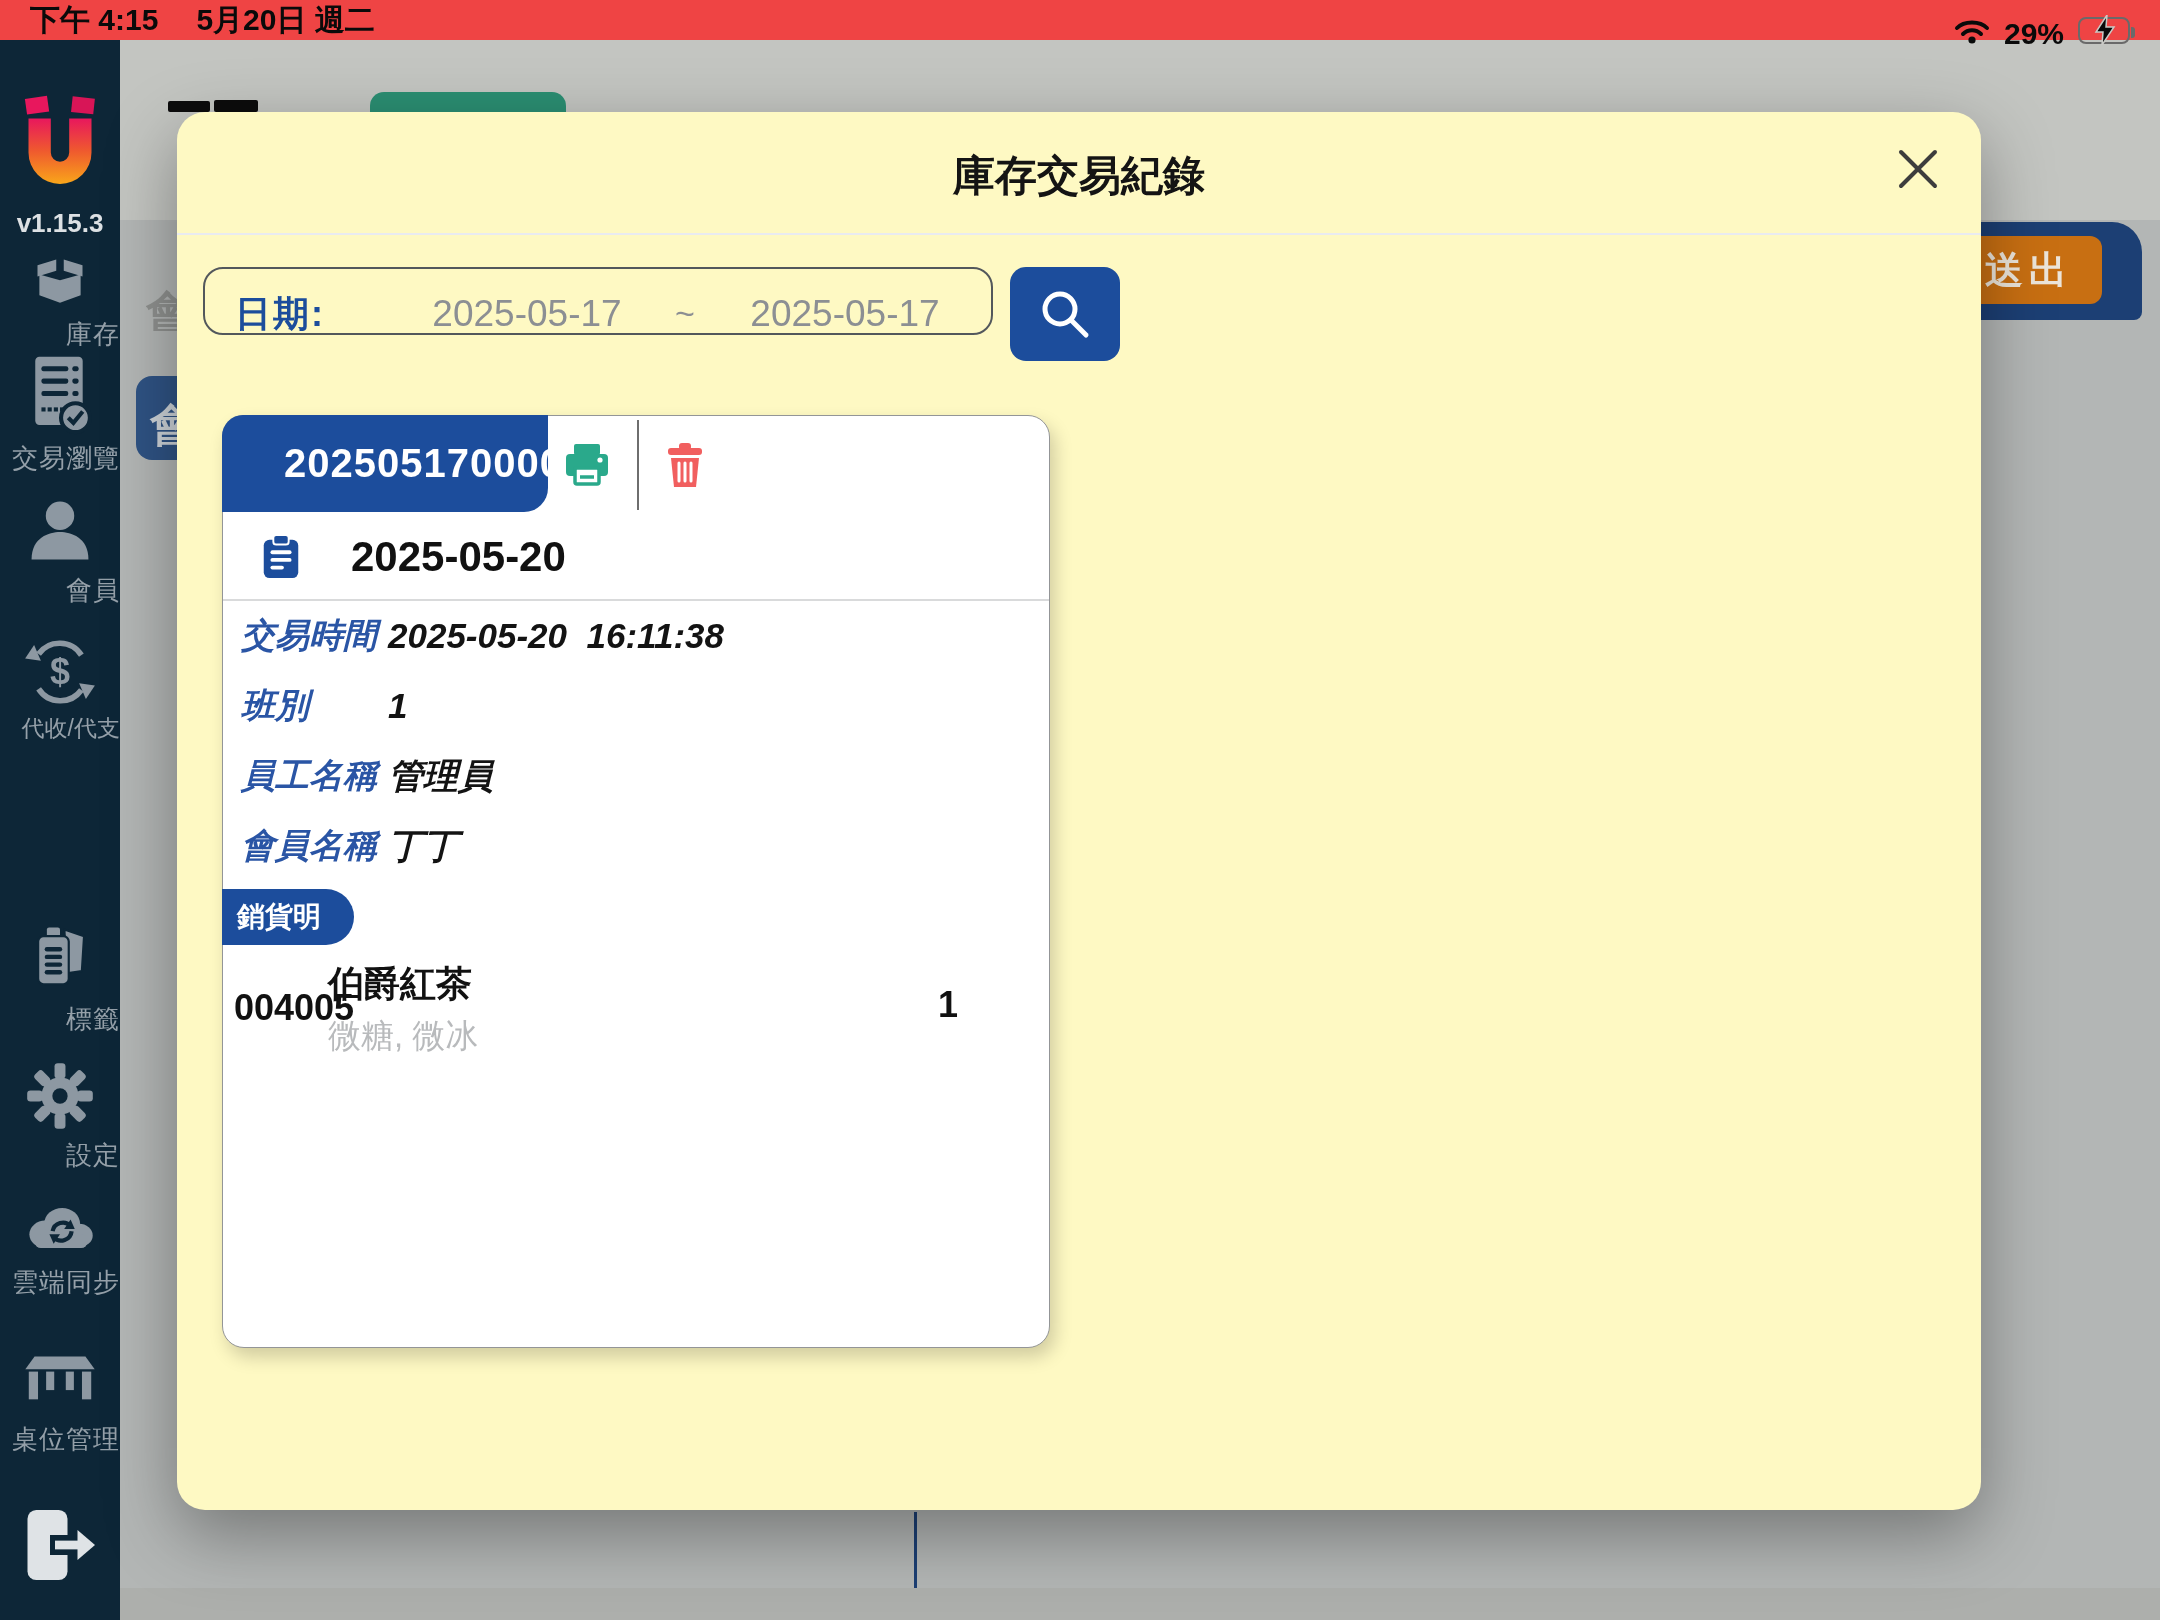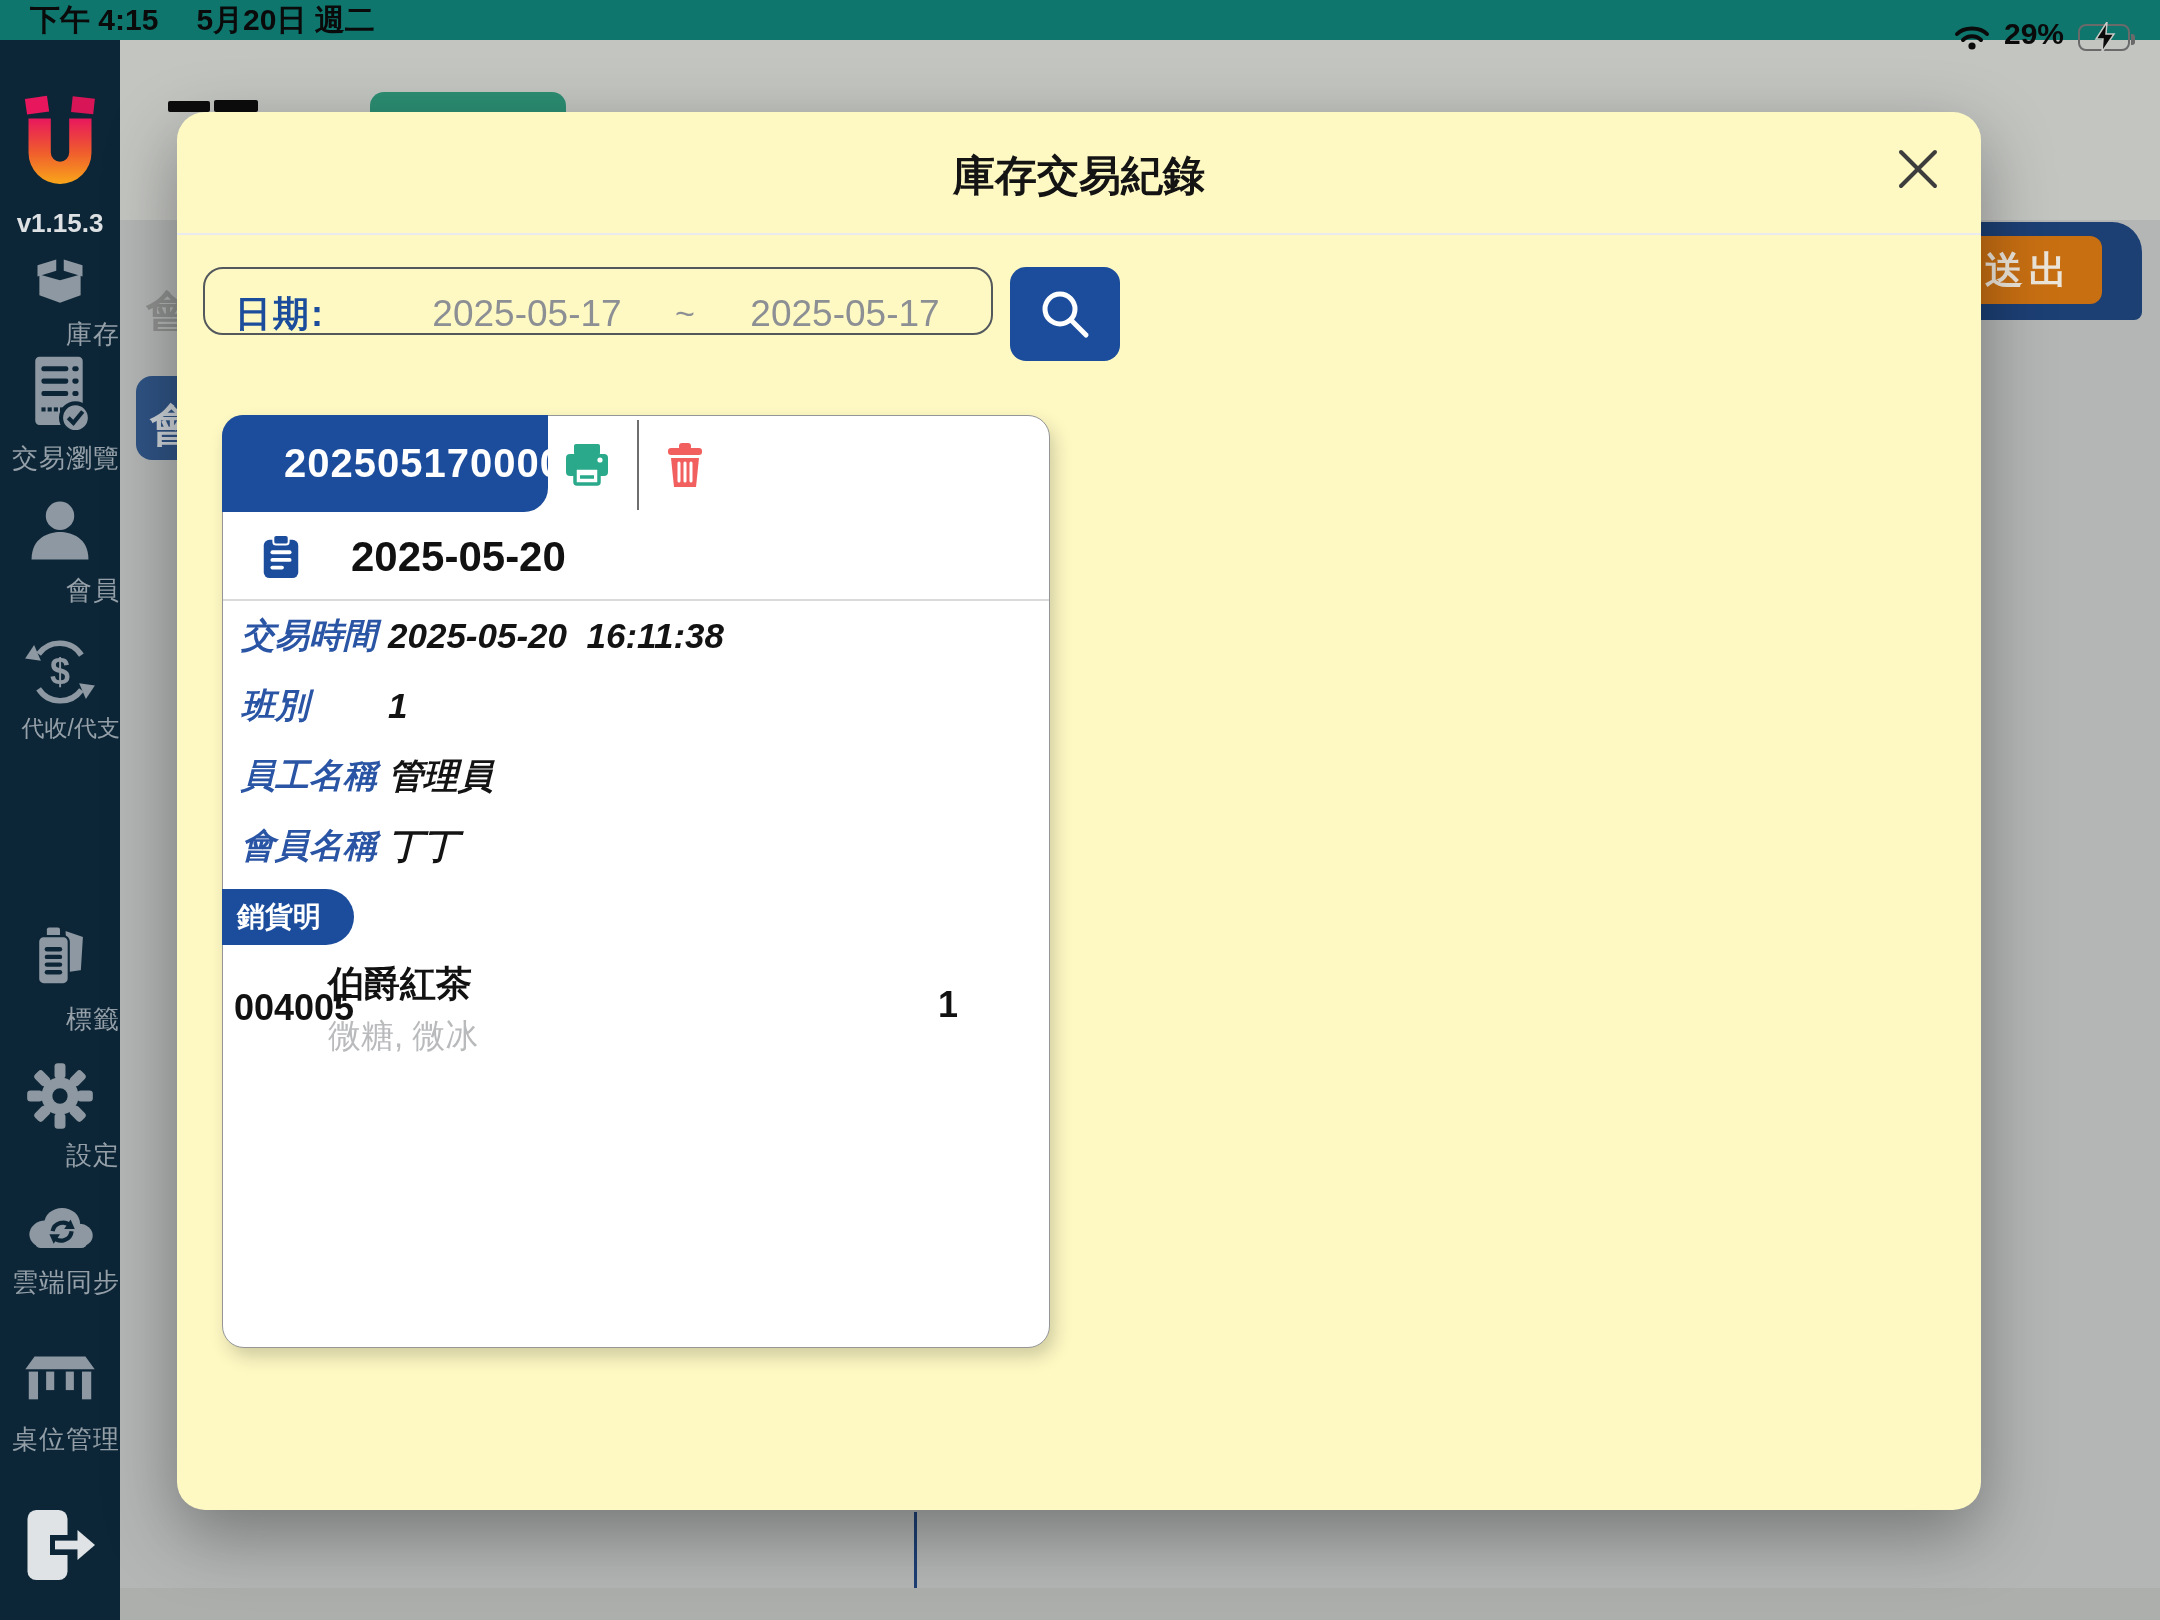--- a/index.html
+++ b/index.html
@@ -1,23 +1,23 @@
 <!DOCTYPE html>
 <html><head>
 <meta charset="utf-8">
 <style>
   html,body{margin:0;padding:0;background:#888;}
   #screen{position:relative;width:2160px;height:1620px;overflow:hidden;
     font-family:"Liberation Sans",sans-serif;background:#b3b6b5;}
 
   
-  #statusbar{position:absolute;left:0;top:0;width:2160px;height:40px;background:#0f766e;
+  #statusbar{position:absolute;left:0;top:0;width:2160px;height:40px;background:#ef4444;
     display:flex;align-items:center;justify-content:space-between;padding:0 30px;box-sizing:border-box;z-index:30;}
   .sb-left{display:flex;align-items:center;gap:38px;font-size:30px;font-weight:700;color:#0a0a0a;}
-  .sb-right{display:flex;align-items:flex-end;gap:14px;font-size:30px;font-weight:700;color:#0a0a0a;margin-top:27px;}
+  .sb-right{display:flex;align-items:flex-start;gap:14px;font-size:30px;font-weight:700;color:#0a0a0a;margin-top:27px;}
   .battery-shell{position:relative;width:52px;height:27px;border:2.5px solid #6a6a6a;border-radius:8px;padding:2px;box-sizing:border-box;}
   .battery-fill{width:60%;height:100%;background:#35d158;border-radius:3px;}
   .battery-nub{position:absolute;right:-7px;top:8px;width:4px;height:11px;background:#6a6a6a;border-radius:0 3px 3px 0;}
   .battery-bolt{position:absolute;left:14px;top:-4px;}
 
   
   #sidebar{position:absolute;left:0;top:40px;width:120px;height:1580px;background:#0d2637;z-index:5;}
   .side-item{position:absolute;left:0;width:120px;text-align:right;color:#95a0a9;}
   .side-label{font-size:26px;margin-top:4px;letter-spacing:1px;}
   .side-label.small{font-size:23px;letter-spacing:0;}

